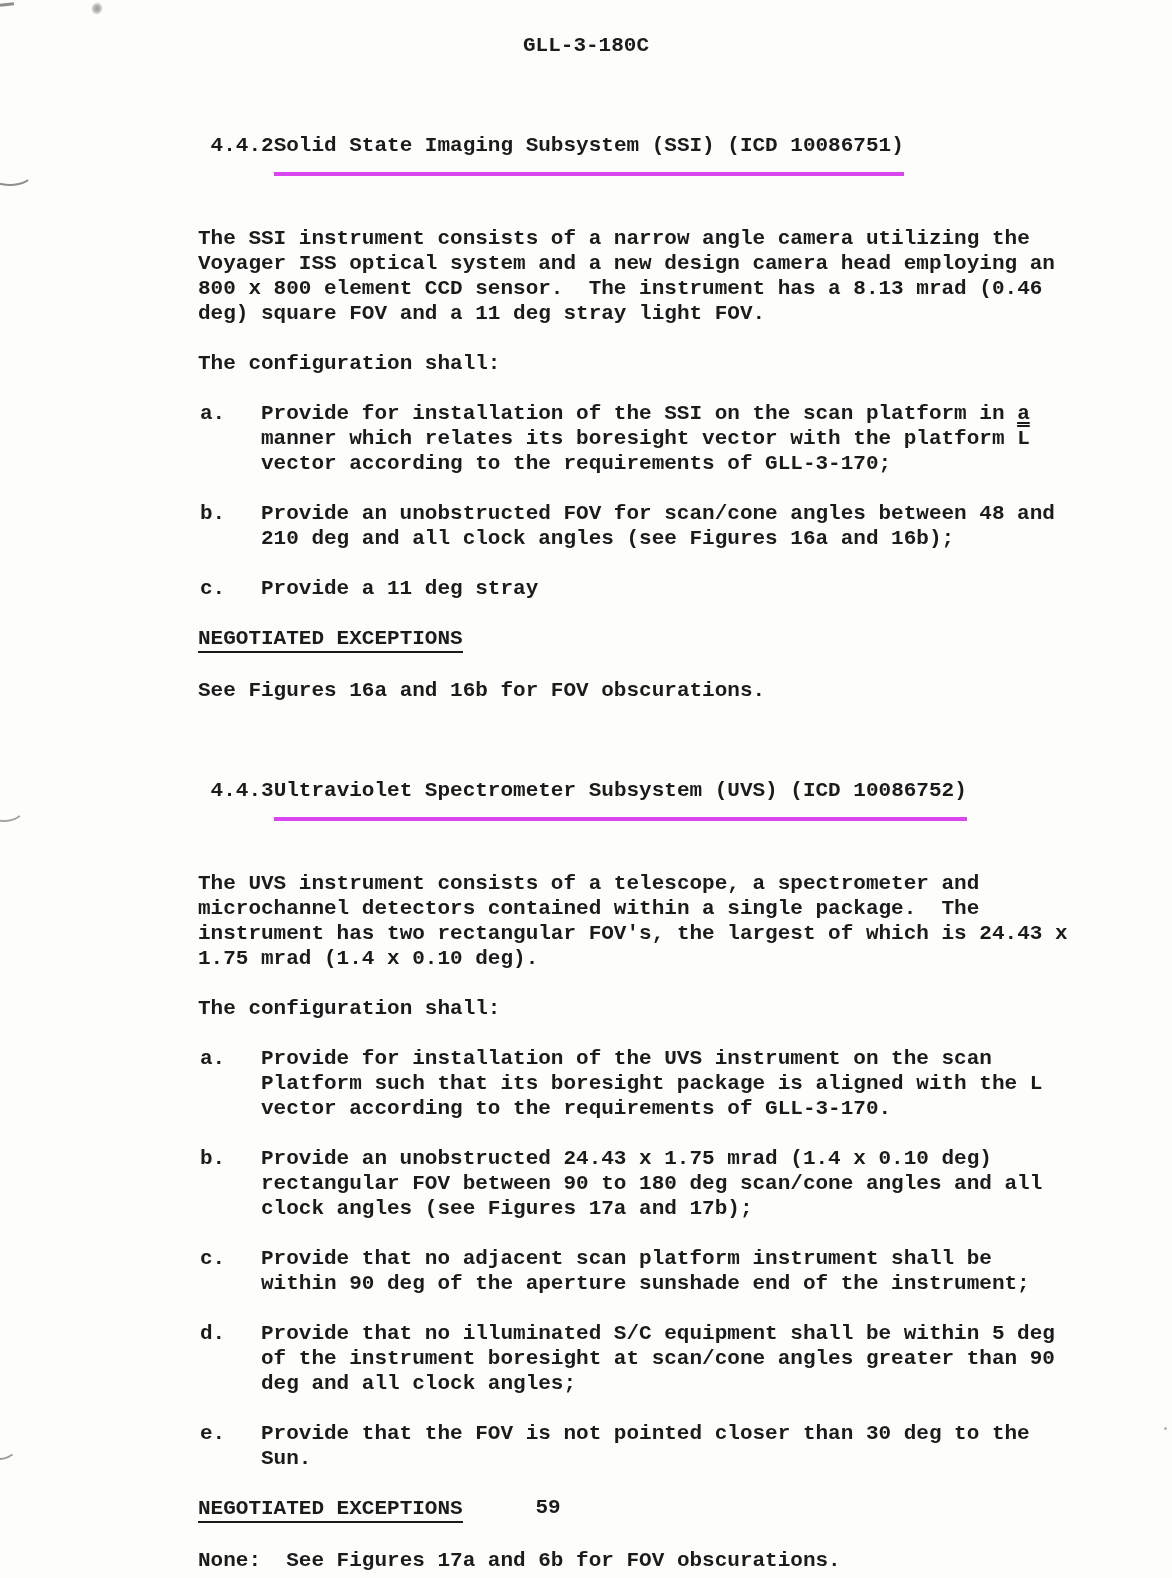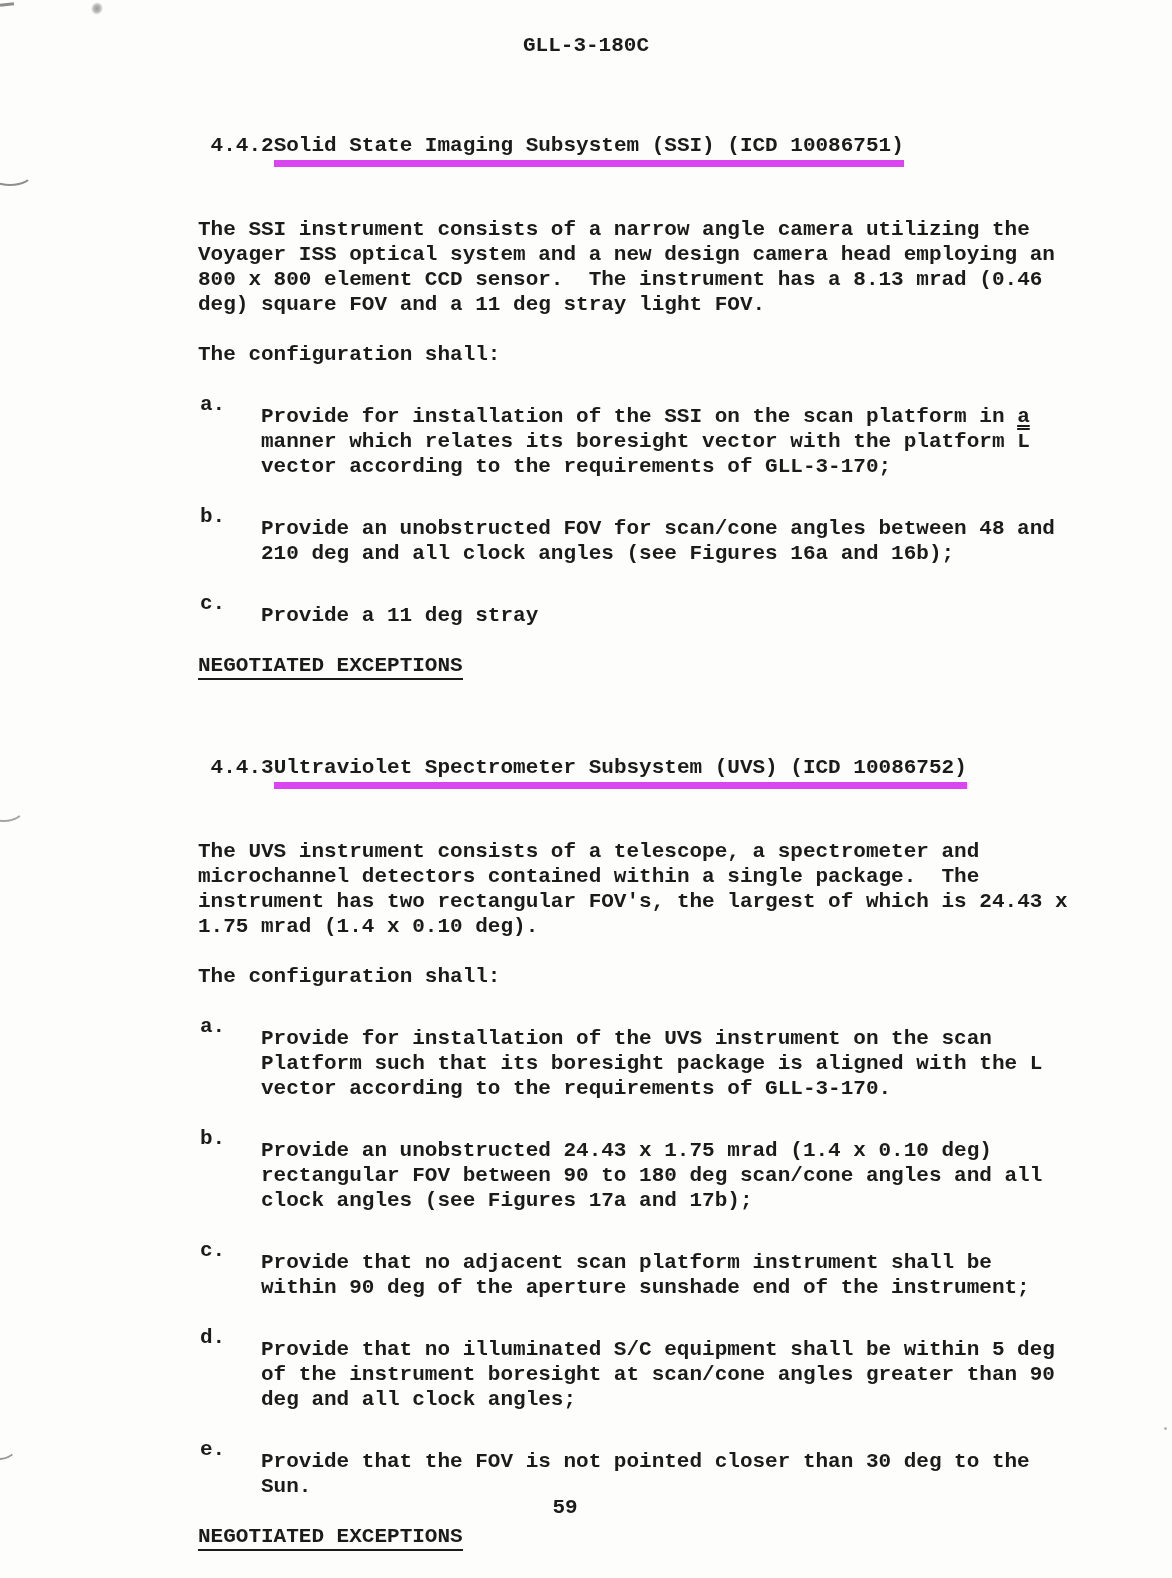--- a/index.html
+++ b/index.html
@@ -15,37 +15,37 @@
     line-height: 25px;
     color: #1b1b1b;
   }
   .doc { position: absolute; inset: 0; padding-top: 33px; }
   .line, .hline { white-space: pre; }
   .doc-header { text-align: center; }
   .section-heading { margin-top: 50px; margin-left: 87px; white-space: pre; }
   .secnum { display: inline-block; width: 111px; text-align: right; }
   .sec-title {
     display: inline-block;
-    border-bottom: 7px solid #d946ef;
-    padding-bottom: 2px;
+    border-bottom: 4px solid #d946ef;
+    padding-bottom: 14px;
   }
   .para { margin-top: 25px; margin-left: 198px; }
   .list-item { margin-top: 25px; margin-left: 200px; display: flex; align-items: flex-start; }
   .marker { width: 61px; flex: 0 0 61px; white-space: pre; }
-  .item-lines { flex: 1; margin-top: 12px; }
+  .item-lines { flex: 1; }
   .exceptions {
     margin-top: 25px; margin-left: 198px;
     display: inline-block;
     border-bottom: 2px solid #1b1b1b;
     padding-bottom: 0;
   }
   .exc-wrap { margin-left: 0; }
   .u-char { text-decoration: underline; text-decoration-thickness: 2px; text-underline-offset: 3px; }
   .o-char { text-decoration: overline; text-decoration-thickness: 2px; }
-  .page-number { position: absolute; top: 1495px; left: 0; width: 1096px; text-align: center; margin-left: 17px; }
+  .page-number { position: absolute; top: 1495px; left: 0; width: 1096px; text-align: center; }
 
   
   .artifact { position: absolute; pointer-events: none; }
   .art-dash-tl {
     top: 3px; left: 0; width: 14px; height: 3px;
     background: #8d8d8d; transform: rotate(-6deg);
   }
   .art-smudge {
     top: 2px; left: 91px; width: 12px; height: 13px;
     background: radial-gradient(closest-side, #9a9a9a 0%, #b9b9b9 55%, rgba(255,255,255,0) 100%);
@@ -113,20 +113,21 @@
       <span class="marker">c.</span>
       <div class="item-lines">
         <div class="line">Provide a 11 deg stray</div>
       </div>
     </div>
 
     <div class="exc-wrap">
       <div class="exceptions line">NEGOTIATED EXCEPTIONS</div>
     </div>
 
+    <div class="para line">See Figures 16a and 16b for FOV obscurations.</div>
   </div>
 
   <div>
     <div class="section-heading">
       <span class="secnum">4.4.3</span><span class="sec-title">Ultraviolet Spectrometer Subsystem (UVS) (ICD 10086752)</span>
     </div>
 
     <div class="para">
       <div class="line">The UVS instrument consists of a telescope, a spectrometer and</div>
       <div class="line">microchannel detectors contained within a single package.  The</div>

